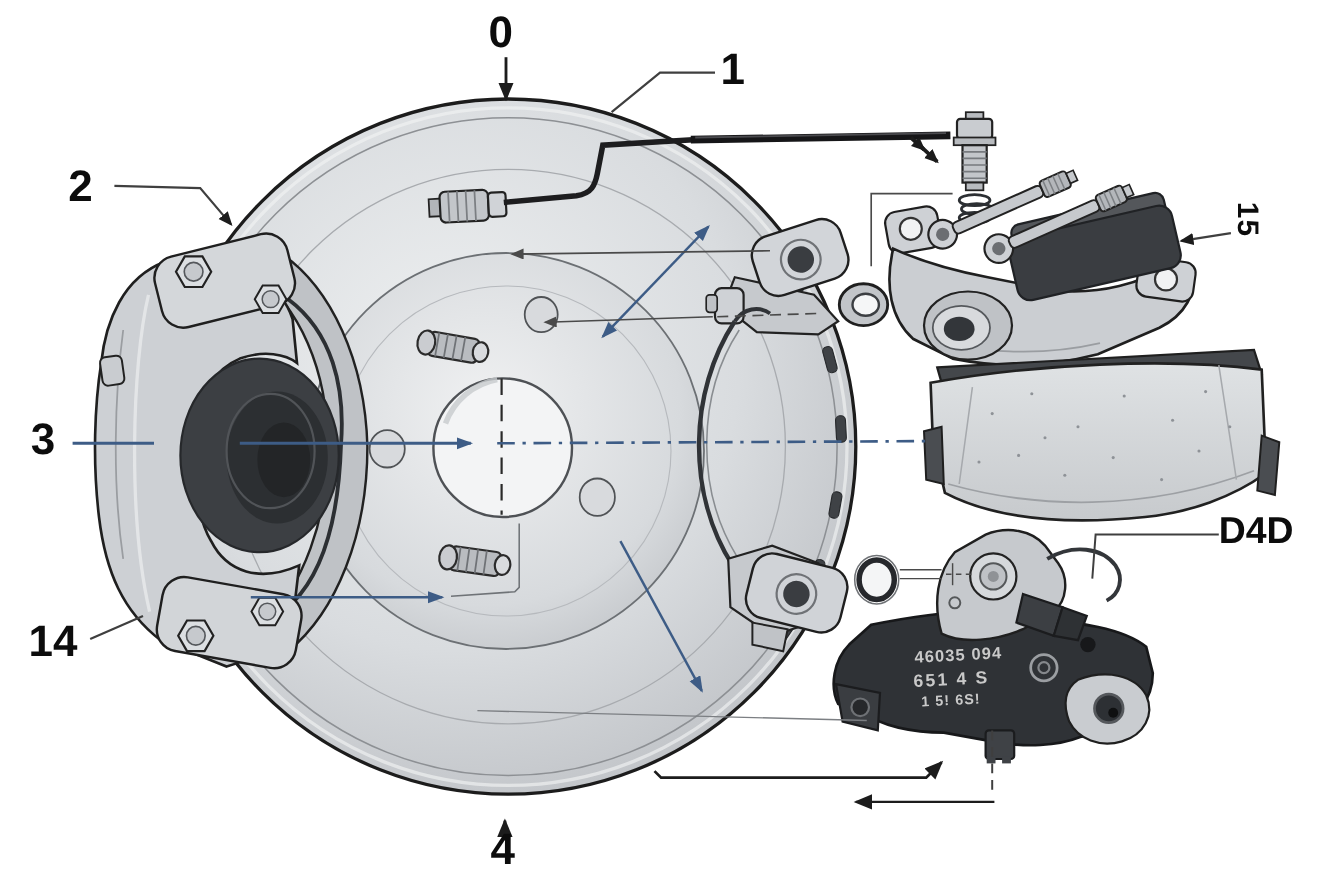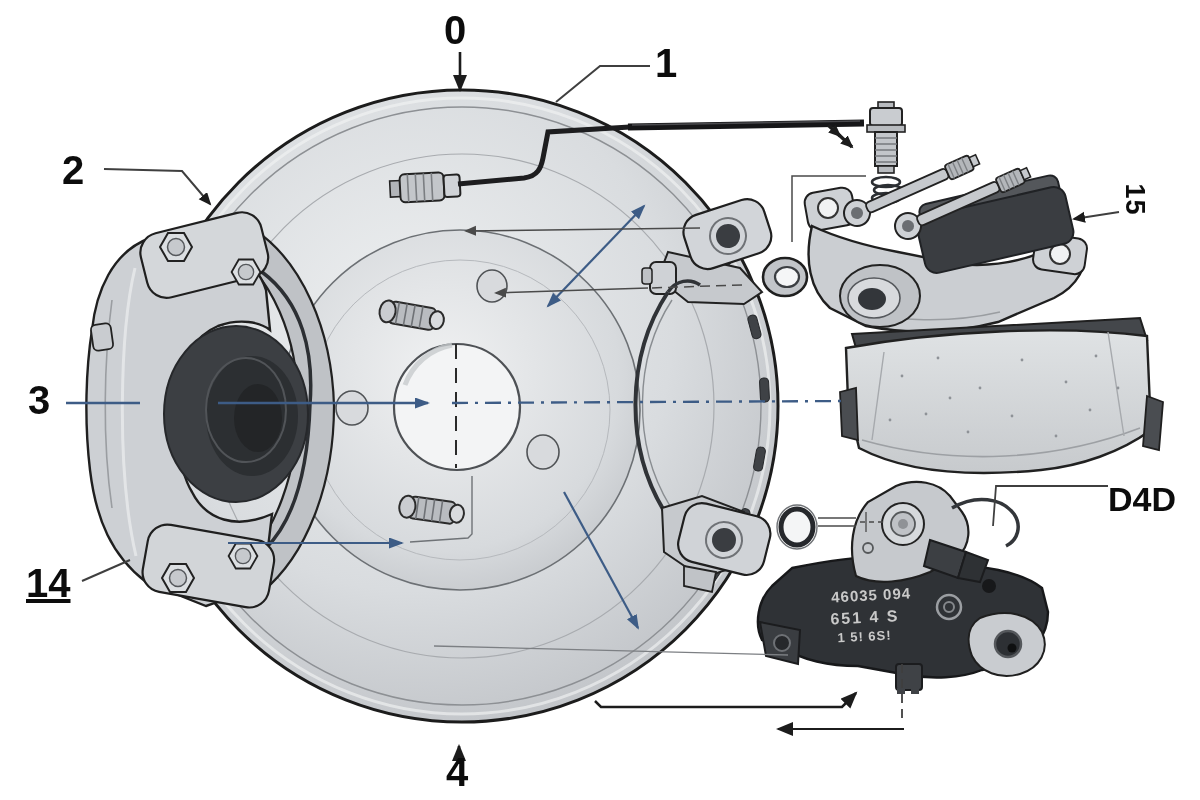--- a/index.html
+++ b/index.html
@@ -335,18 +335,18 @@
       <line x1="860" y1="522" x2="884" y2="522" stroke-dasharray="5 4"></line>
       <line x1="866" y1="512" x2="866" y2="532"></line>
     </g>
   </g>
 </svg>
 
 <div class="callout n38" style="left:444px;top:10px;">0</div>
 <div class="callout n38" style="left:655px;top:43px;">1</div>
 <div class="callout n38" style="left:62px;top:150px;">2</div>
 <div class="callout n38" style="left:28px;top:380px;">3</div>
-<div class="callout n38" style="left:26px;top:563px;text-decoration:underline;">14</div>
+<div class="callout n38" style="left:26px;top:563px;">14</div>
 <div class="callout n38" style="left:446px;top:752px;">4</div>
 <div class="callout rot90" style="left:1118px;top:186px;">15</div>
-<div class="callout n34" style="left:1108px;top:482px;">D4D</div>
+<div class="callout n34" style="left:1108px;top:466px;">D4D</div>
 
 </div>
 
 </body></html>

